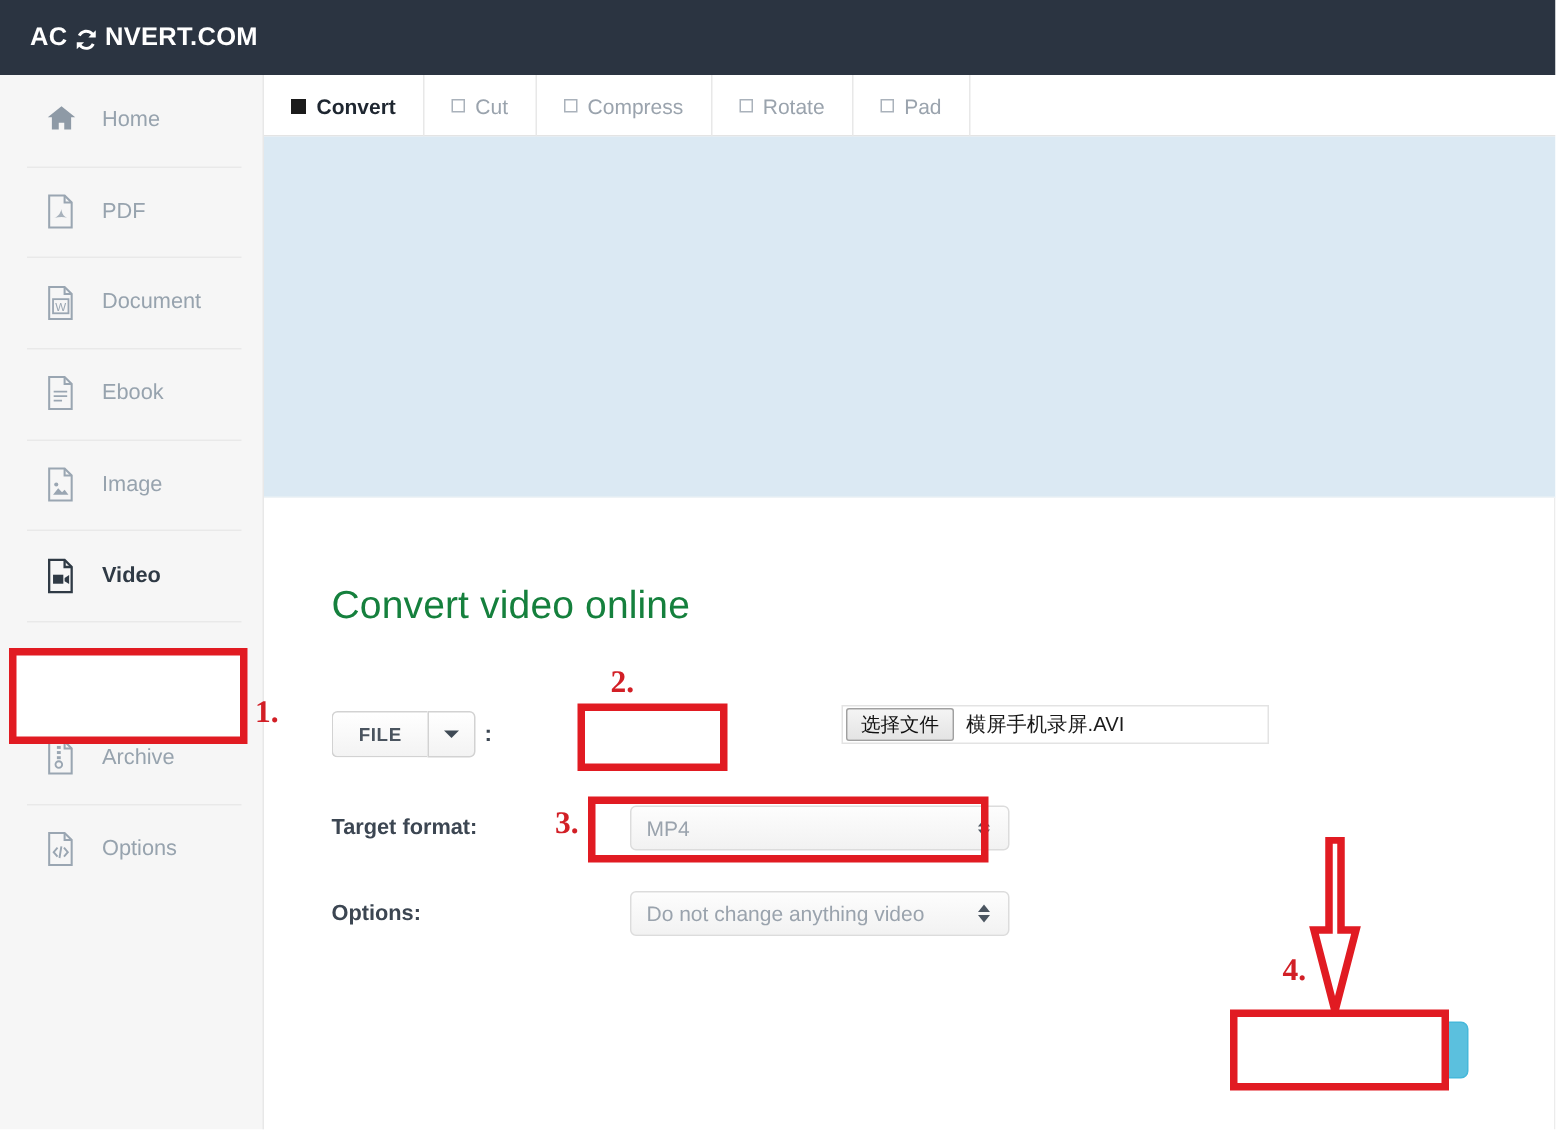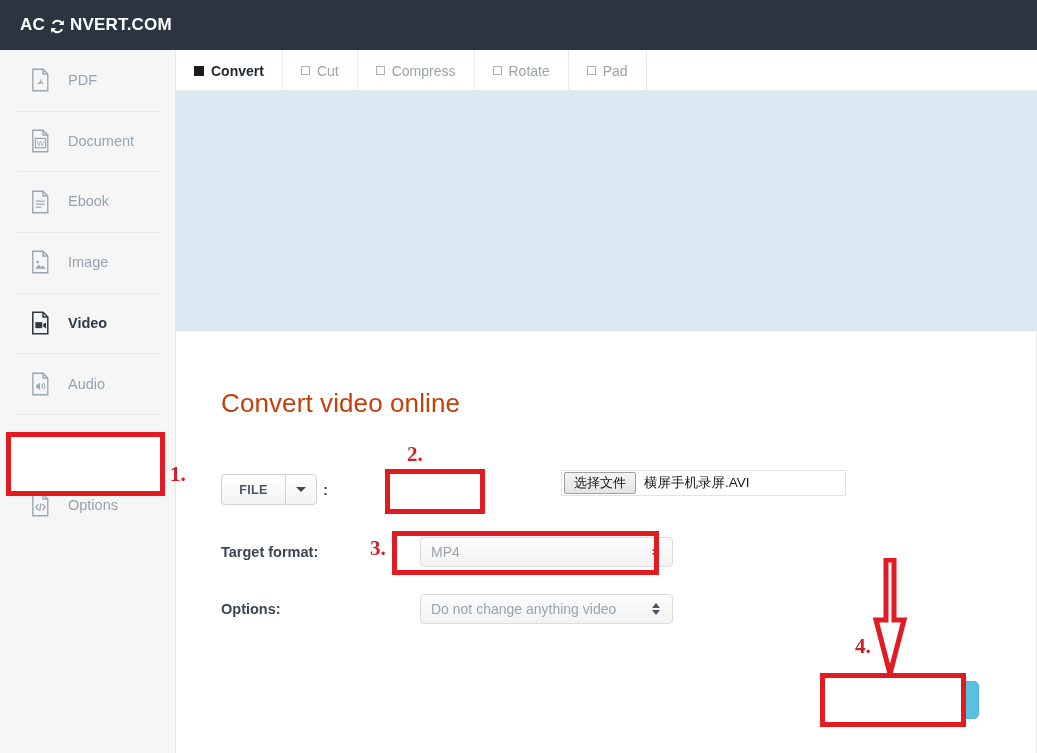--- a/index.html
+++ b/index.html
@@ -93,21 +93,21 @@
 
   
   .content {
     position: absolute; left: 176px; top: 332px;
     width: 861px; height: 421px;
     background: #ffffff;
     border-right: 1px solid #ececec;
   }
   .page-title {
     position: absolute; left: 45px; top: 56px;
-    font-size: 26px; color: #c2410c; font-weight: normal;
+    font-size: 26px; color: #15803d; font-weight: normal;
     letter-spacing: 0.1px;
   }
 
   .form-row { position: absolute; left: 45px; display: flex; align-items: center; }
   .row-file   { top: 142px; }
   .row-format { top: 205px; }
   .row-opts   { top: 262px; }
 
   .row-label {
     width: 163px; color: #3c4652; font-size: 14.5px; font-weight: bold;
@@ -239,20 +239,28 @@
           <path fill="#ffffff" d="M12 3.5c-3.1 0-5.8 1.9-7 4.6l2.3 1C8.1 7.2 9.9 6 12 6c1.6 0 3 .7 4 1.8l-2.2 2.2H20V4l-2.1 2.1C16.4 4.5 14.3 3.5 12 3.5z"></path>
           <path fill="#ffffff" d="M12 20.5c3.1 0 5.8-1.9 7-4.6l-2.3-1C15.9 16.8 14.1 18 12 18c-1.6 0-3-.7-4-1.8l2.2-2.2H4V20l2.1-2.1C7.6 19.5 9.7 20.5 12 20.5z"></path>
         </svg>
       </span>
       <span class="txt">NVERT.COM</span>
     </div>
   </div>
 
   <div class="sidebar">
 
+    <div class="side-item">
+      <span class="ico">
+        <svg viewBox="0 0 24 24" width="22" height="22">
+          <path fill="#8e9aa6" d="M12 3L2 11h3v9h5v-5h4v5h5v-9h3L12 3z"></path>
+        </svg>
+      </span>
+      <span class="side-label">Home</span>
+    </div>
 
     <div class="side-item">
       <span class="ico">
         <svg viewBox="0 0 24 28" width="21" height="24">
           <path fill="none" stroke="#9aa6b2" stroke-width="1.6" d="M3 1.5h12l5.5 5.5v19.5H3z"></path>
           <path fill="none" stroke="#9aa6b2" stroke-width="1.6" d="M15 1.5V7h5.5"></path>
           <path fill="#9aa6b2" d="M7 19c3-1 5-4 5.5-7 .3 3.5 2 6 4.5 6.8-3-.6-6.5-.6-10 .2z" opacity=".85"></path>
         </svg>
       </span>
       <span class="side-label">PDF</span>

